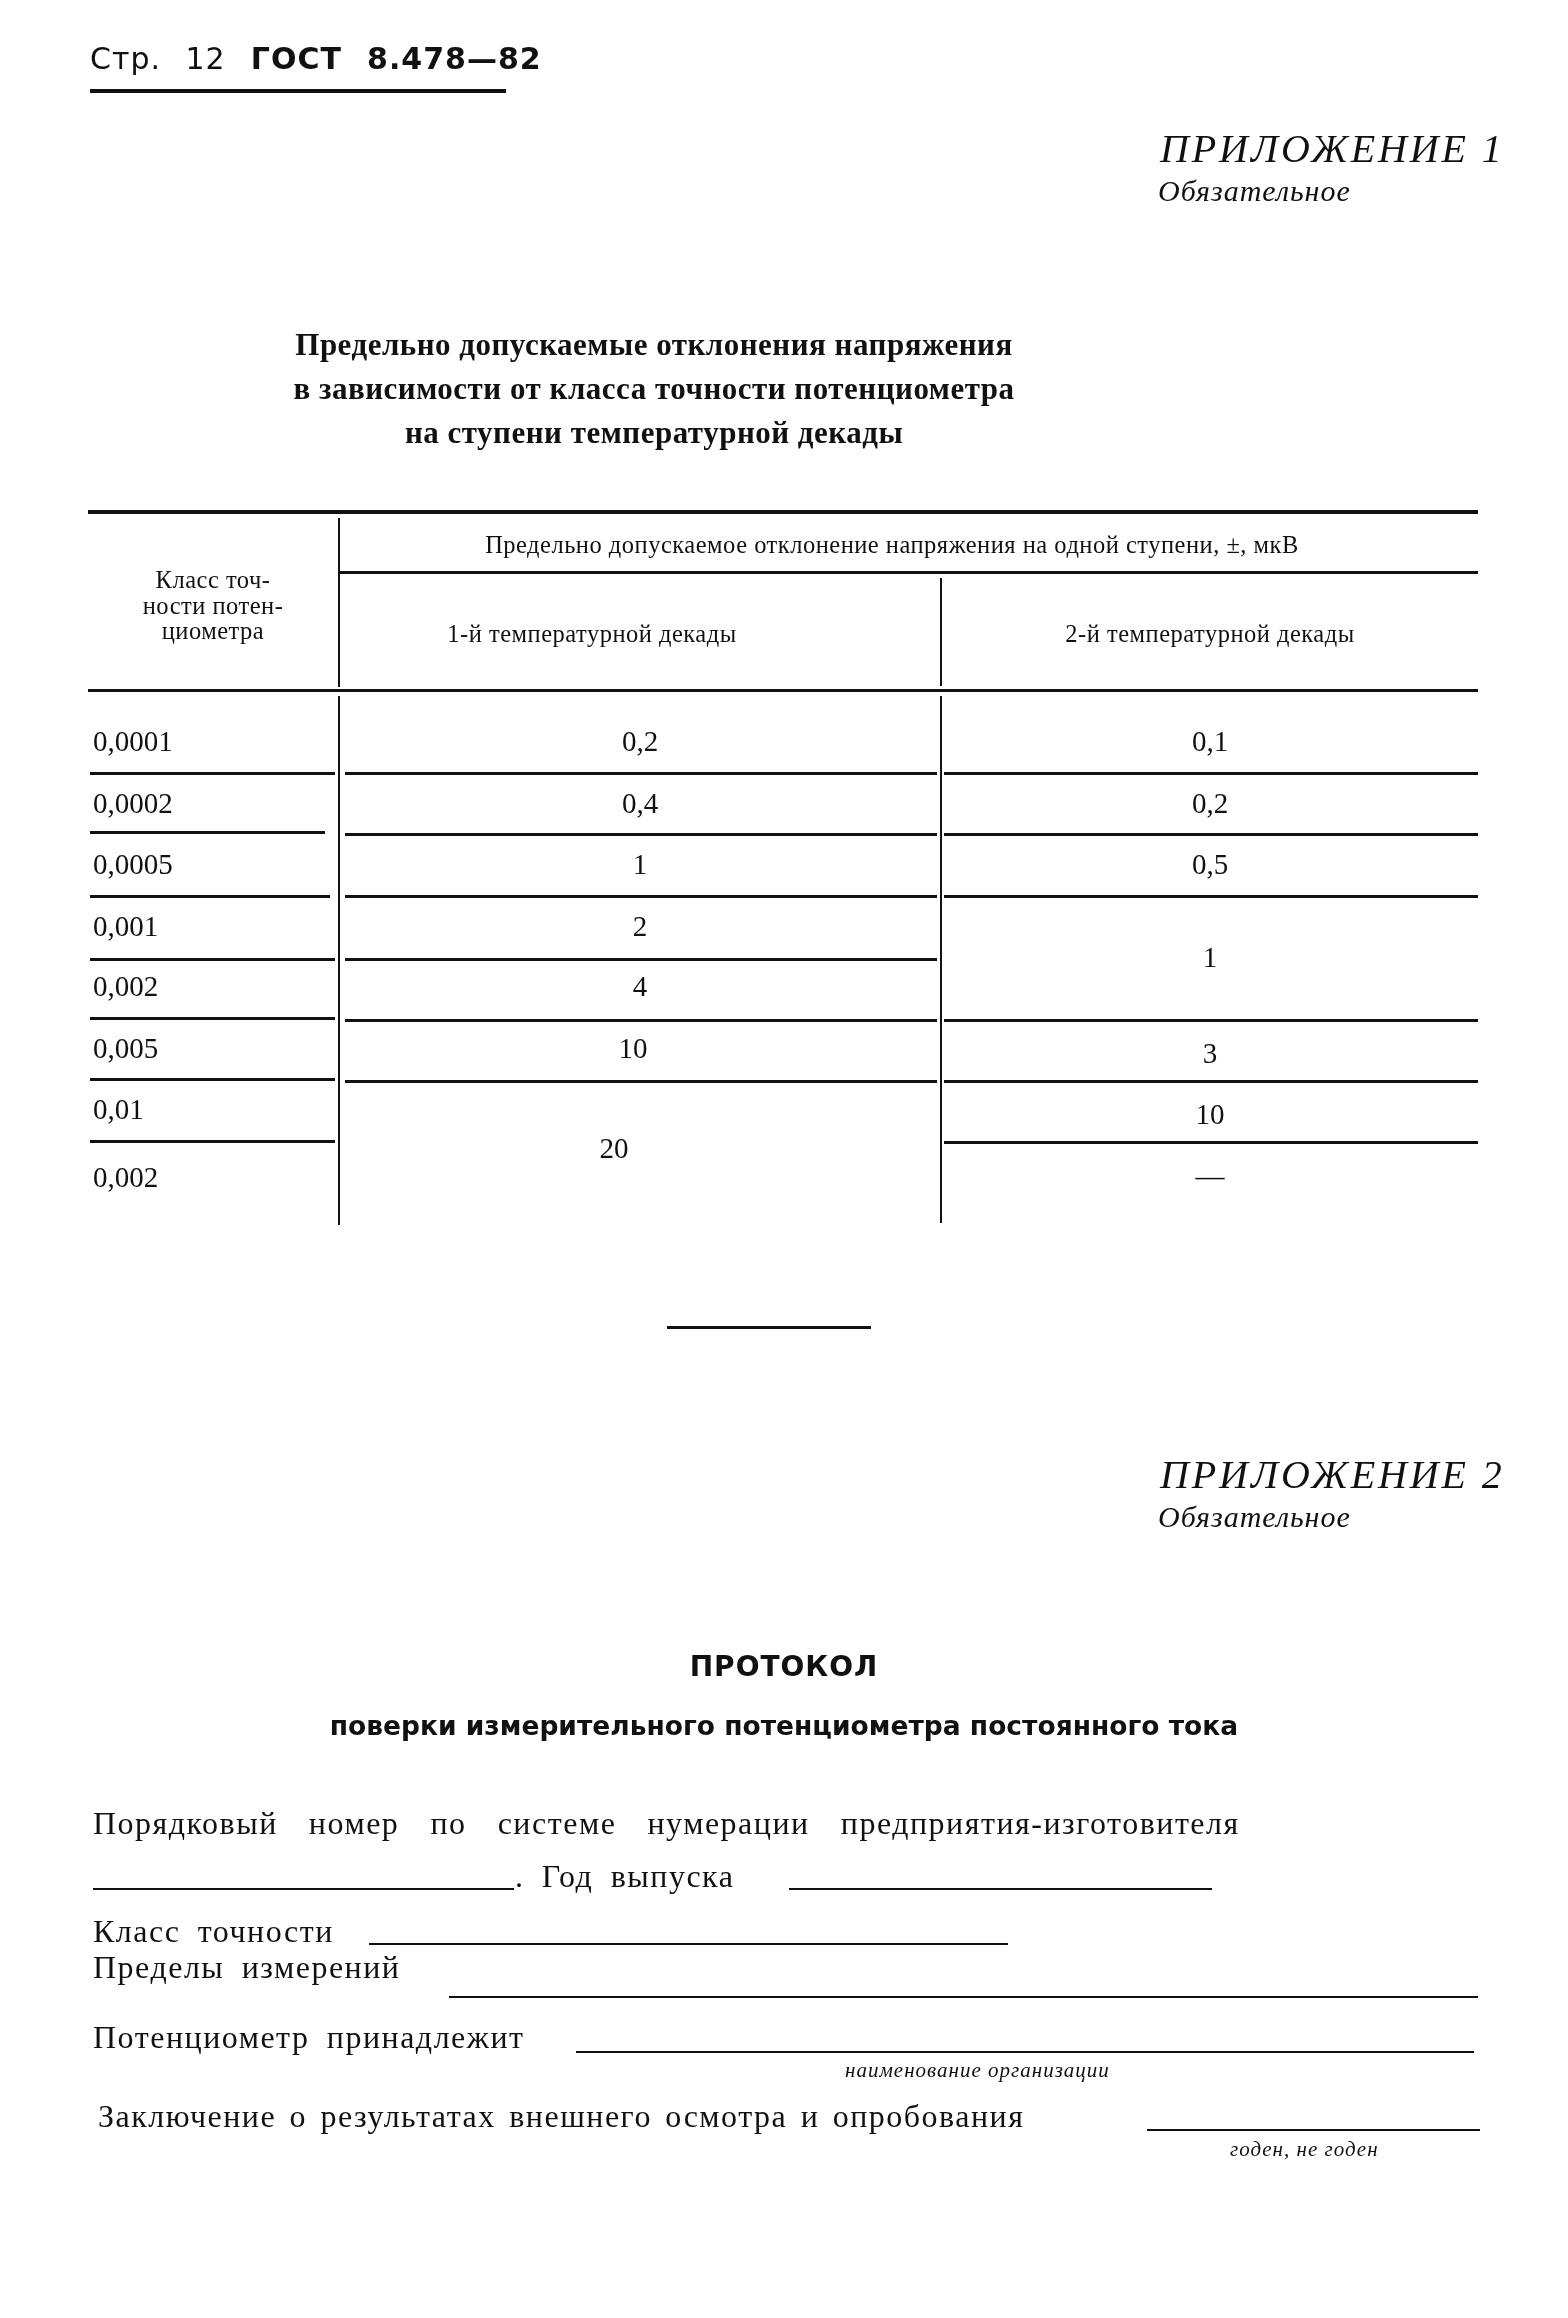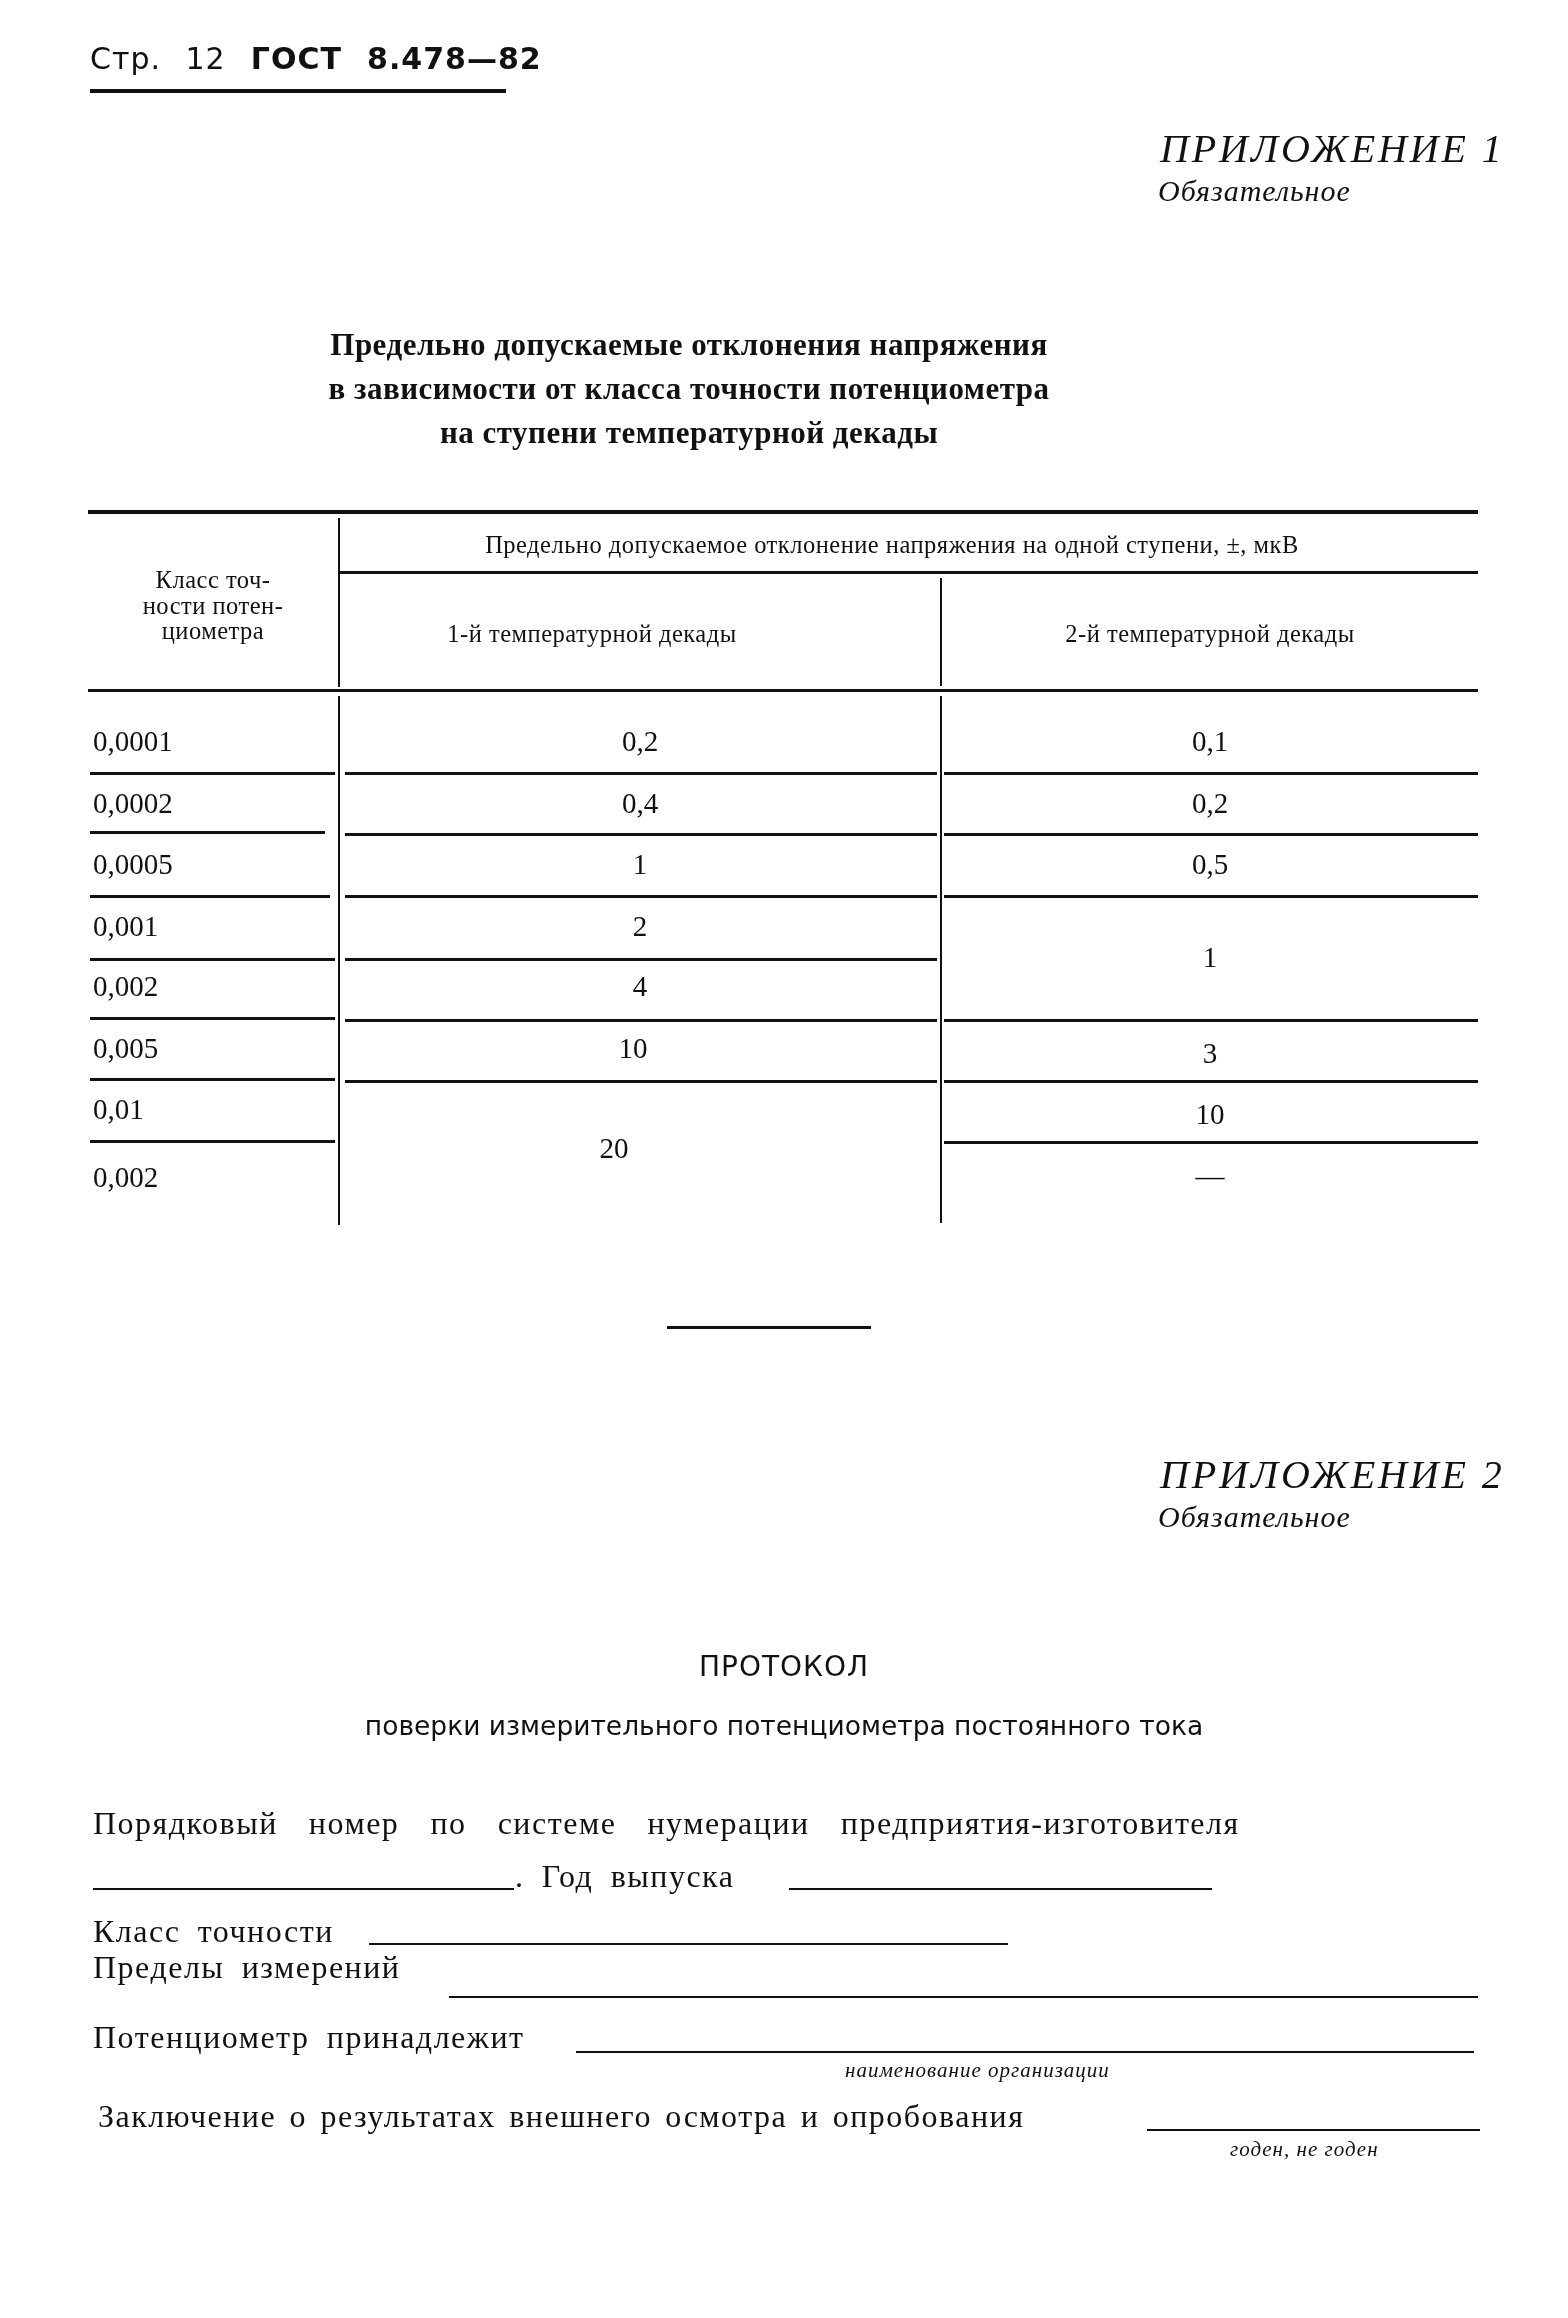--- a/index.html
+++ b/index.html
@@ -3,26 +3,26 @@
 <meta charset="utf-8">
 <style>
   html, body { margin: 0; padding: 0; background: #ffffff; }
   body { width: 1568px; height: 2318px; position: relative; overflow: hidden; color: #111; font-family: "Liberation Serif", serif; }
   .abs { position: absolute; }
   .hdr { left: 90px; top: 41px; font-family: "DejaVu Sans", sans-serif; font-weight: bold; font-size: 30px; letter-spacing: 1px; white-space: nowrap; }
   .hdr .p { font-weight: normal; }
   .hdr-rule { left: 90px; top: 89px; width: 416px; height: 3.9px; background: #111; }
   .appx { font-style: italic; font-size: 40px; letter-spacing: 2.9px; white-space: nowrap; }
   .appx-sub { font-style: italic; font-size: 30px; letter-spacing: 1px; white-space: nowrap; }
-  .title { left: 0; width: 1308px; text-align: center; font-weight: bold; font-size: 31px; line-height: 44px; letter-spacing: 0.5px; font-family: "Liberation Serif", serif; padding-left: 35px; }
+  .title { left: 0; width: 1308px; text-align: center; font-weight: bold; font-size: 31px; line-height: 44px; letter-spacing: 0.5px; font-family: "Liberation Serif", serif; }
   .tline { background: #111; position: absolute; }
   .vline { background: #111; position: absolute; width: 2px; }
   .cell { position: absolute; font-size: 29px; text-align: center; white-space: nowrap; }
   .hcell { position: absolute; font-size: 24.5px; text-align: center; line-height: 25.5px; letter-spacing: 0.5px; }
-  .proto { left: 0; width: 1568px; text-align: center; font-family: "DejaVu Sans", sans-serif; font-weight: normal; white-space: nowrap; }
+  .proto { left: 0; width: 1568px; text-align: center; font-family: "DejaVu Sans", sans-serif; font-weight: bold; white-space: nowrap; }
   .form { font-size: 32px; letter-spacing: 1.5px; white-space: nowrap; word-spacing: 7.8px; }
   .uline { position: absolute; height: 2px; background: #111; }
   .hint { font-size: 21px; letter-spacing: 1px; white-space: nowrap; font-style: italic; }
 </style>
 </head>
 <body>
 
 <div class="abs hdr">
   <span class="p">Стр.</span>
   <span class="p" style="margin-left:13px">12</span>

